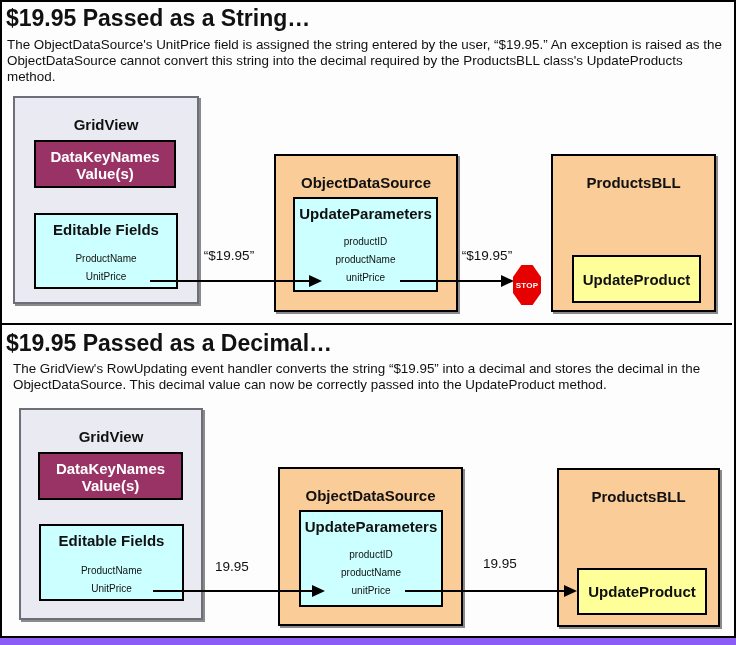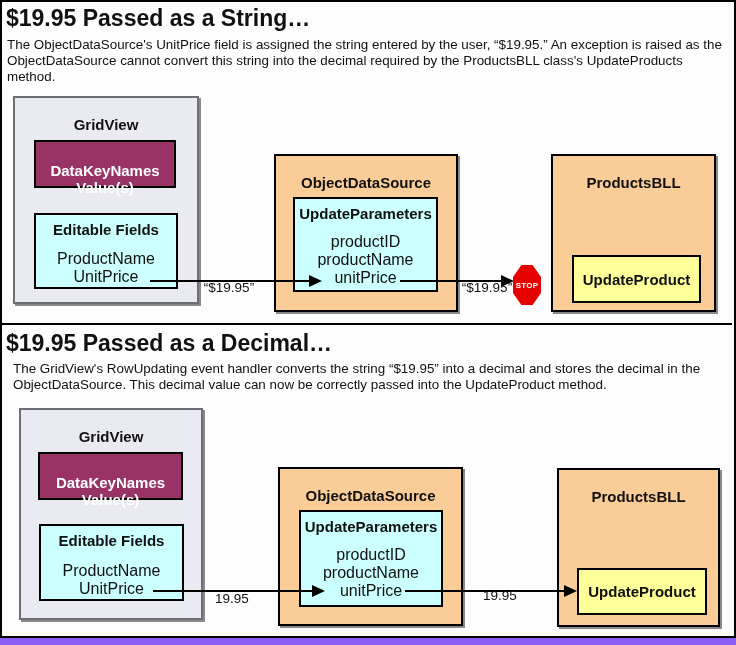--- a/index.html
+++ b/index.html
@@ -30,30 +30,30 @@
   }
   .gv{background:#eaeaf2;border:2px solid #6e6e78;}
   .tan{background:#facc98;}
   .bigbox .boxtitle{
     display:block;margin-top:18px;font-size:15px;font-weight:bold;
   }
   .innerbox{
     position:absolute;border:2px solid #000;text-align:center;
   }
   .magenta{background:#993366;color:#fff;font-weight:bold;font-size:15px;line-height:17px;}
-  .magenta .pad{padding-top:20px;}
+  .magenta .pad{padding-top:6px;}
   .cyan{background:#ccffff;}
   .cyan .boxtitle{display:block;margin-top:6px;font-size:15px;font-weight:bold;}
-  .cyan .fields{font-size:16px;line-height:18px;}
+  .cyan .fields{font-size:10px;line-height:18px;}
   .yellow{background:#ffff99;display:flex;align-items:center;justify-content:center;
     font-size:15px;font-weight:bold;}
   .hline{position:absolute;height:2px;background:#000;}
   .ahead{position:absolute;width:0;height:0;
     border-left:13px solid #000;border-top:6px solid transparent;border-bottom:6px solid transparent;}
-  .alabel{position:absolute;width:60px;text-align:center;font-size:13.5px;white-space:nowrap;margin-top:32px;}
+  .alabel{position:absolute;width:60px;text-align:center;font-size:13.5px;white-space:nowrap;}
   .stop{
     position:absolute;width:28px;height:40px;background:#e60000;
     clip-path:polygon(30% 0,70% 0,100% 30%,100% 70%,70% 100%,30% 100%,0 70%,0 30%);
     display:flex;align-items:center;justify-content:center;
     color:#fff;font-size:8px;font-weight:bold;letter-spacing:0.2px;
   }
 </style>
 </head>
 <body>
 

